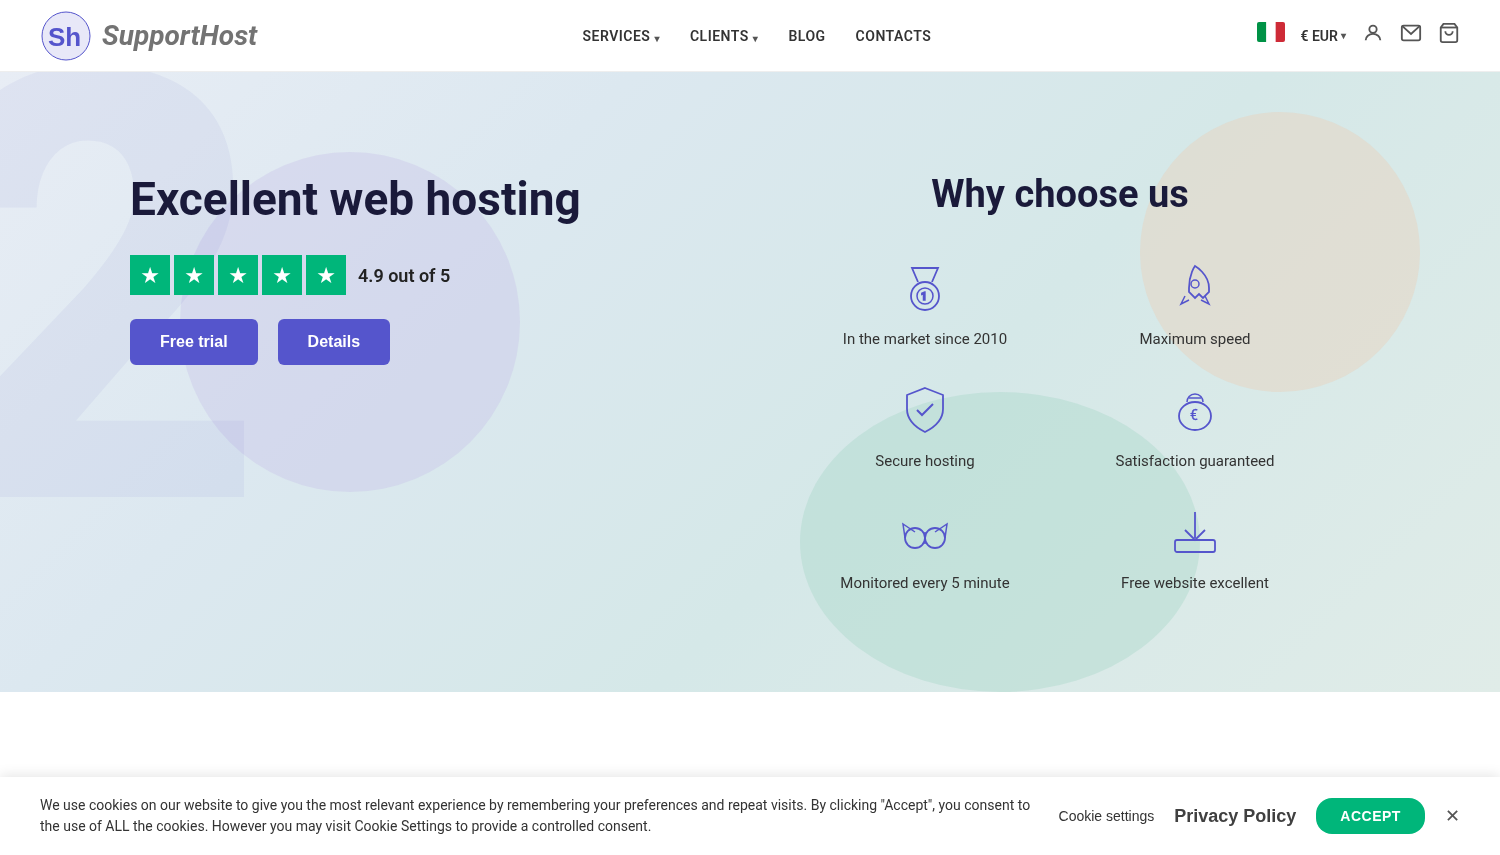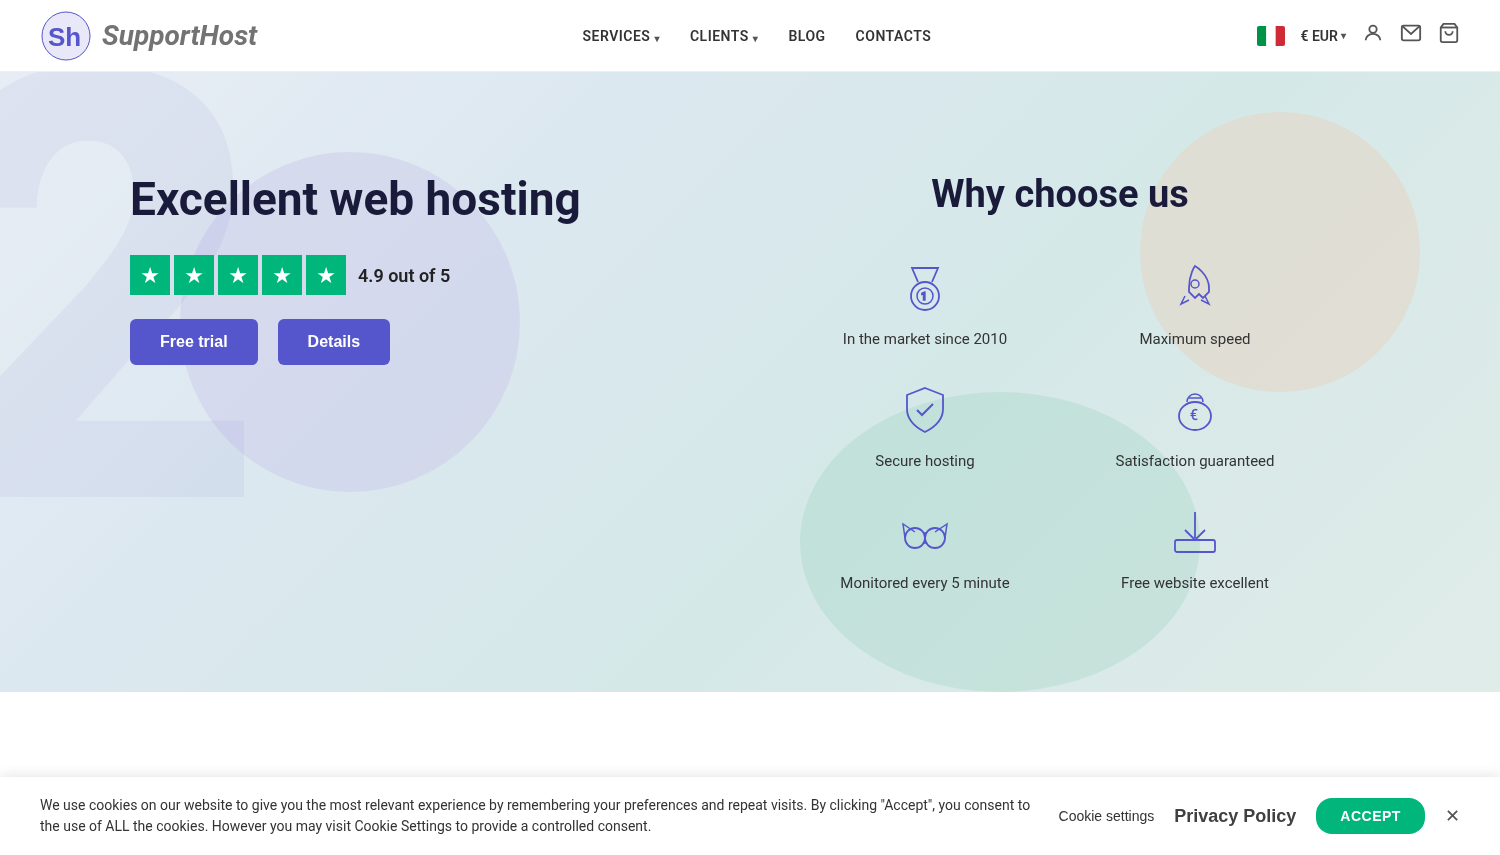--- a/index.html
+++ b/index.html
@@ -46,21 +46,20 @@
       display: flex;
       align-items: flex-end;
       gap: 4px;
     }
     .nav-chevron {
       font-size: 10px;
       color: #555;
     }
     .navbar-right {
       display: flex;
-      align-items: center;
       gap: 16px;
     }
     .currency-selector {
       font-size: 14px;
       font-weight: 600;
       color: #333;
       cursor: pointer;
       display: flex;
       align-items: center;
       gap: 3px;

